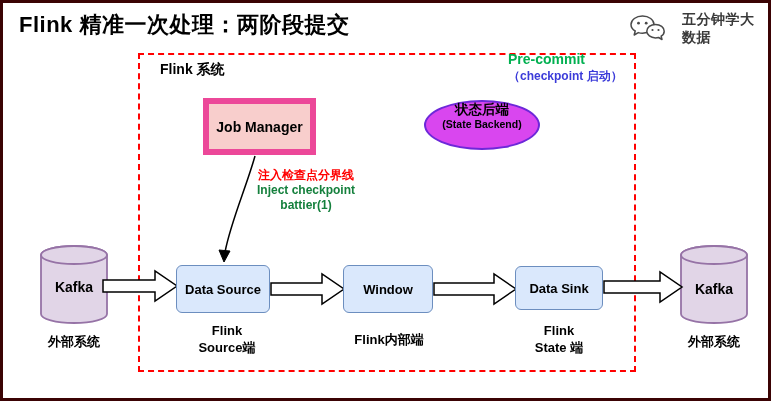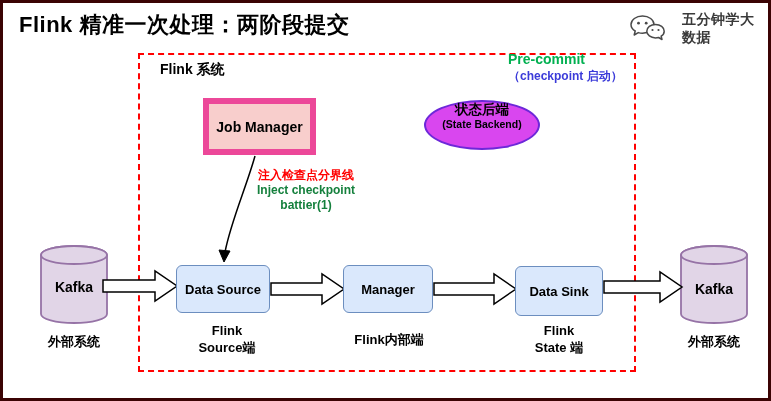--- a/index.html
+++ b/index.html
@@ -63,21 +63,21 @@
   .inject-note .l1 { color: #ff0000; font-size: 12px; font-weight: bold; white-space: nowrap; }
   .inject-note .l2, .inject-note .l3 { color: #15803d; font-size: 12px; font-weight: bold; }
   .shape-layer { left: 0; top: 0; width: 771px; height: 401px; z-index: 2; pointer-events: none; }
   .node {
     background: #dae8fc; border: 1.5px solid #6c8ebf; border-radius: 6px;
     display: flex; align-items: center; justify-content: center;
     font-size: 13px; font-weight: bold; z-index: 3;
   }
   .node-source { left: 173px; top: 262px; width: 94px; height: 48px; }
   .node-window { left: 340px; top: 262px; width: 90px; height: 48px; }
-  .node-sink   { left: 512px; top: 263px; width: 88px; height: 50px; }
+  .node-sink   { left: 512px; top: 263px; width: 88px; height: 44px; }
   .node-caption {
     text-align: center; font-size: 13px; font-weight: bold;
     line-height: 17px; z-index: 3;
   }
   .cap-source { left: 174px; top: 319px; width: 100px; }
   .cap-window { left: 336px; top: 328px; width: 100px; }
   .cap-sink   { left: 506px; top: 319px; width: 100px; }
   .kafka-label {
     text-align: center; font-size: 14px; font-weight: bold; z-index: 3;
   }
@@ -155,21 +155,21 @@
 
     <polygon points="601,278 657,278 657,269 679,284 657,299 657,290 601,290" fill="#ffffff" stroke="#000000" stroke-width="1.5"></polygon>
 
     <g>
       <path d="M 252 153 C 243 185 228 218 222 249" fill="none" stroke="#000000" stroke-width="1.5"></path>
       <polygon points="221,259 216,247 227,248" fill="#000000" stroke="#000000" stroke-width="1"></polygon>
     </g>
   </svg>
 
   <div class="abs node node-source">Data Source</div>
-  <div class="abs node node-window">Manager</div>
+  <div class="abs node node-window">Window</div>
   <div class="abs node node-sink">Data Sink</div>
 
   <div class="abs node-caption cap-source">
     <div>Flink</div>
     <div>Source端</div>
   </div>
   <div class="abs node-caption cap-window">
     <div>Flink内部端</div>
   </div>
   <div class="abs node-caption cap-sink">

